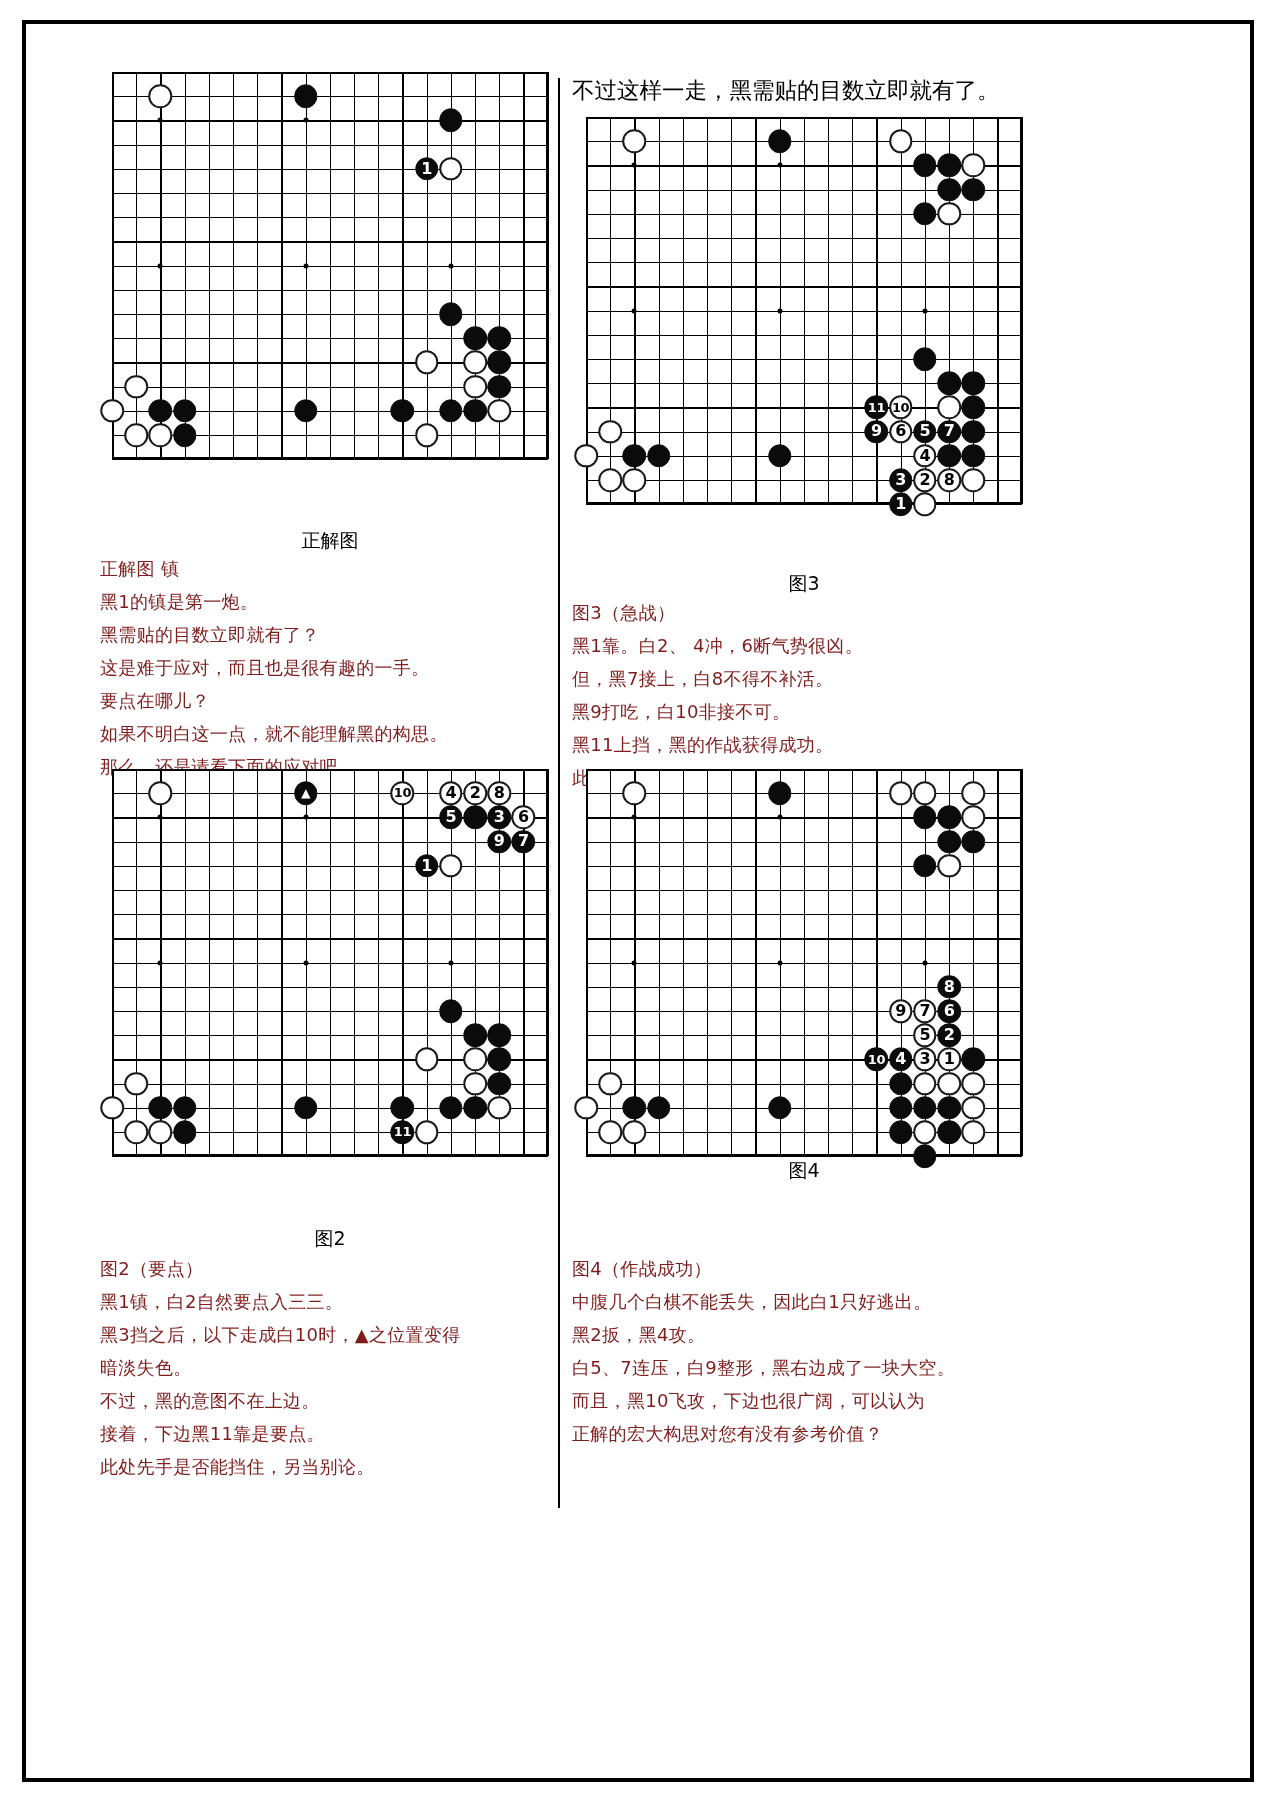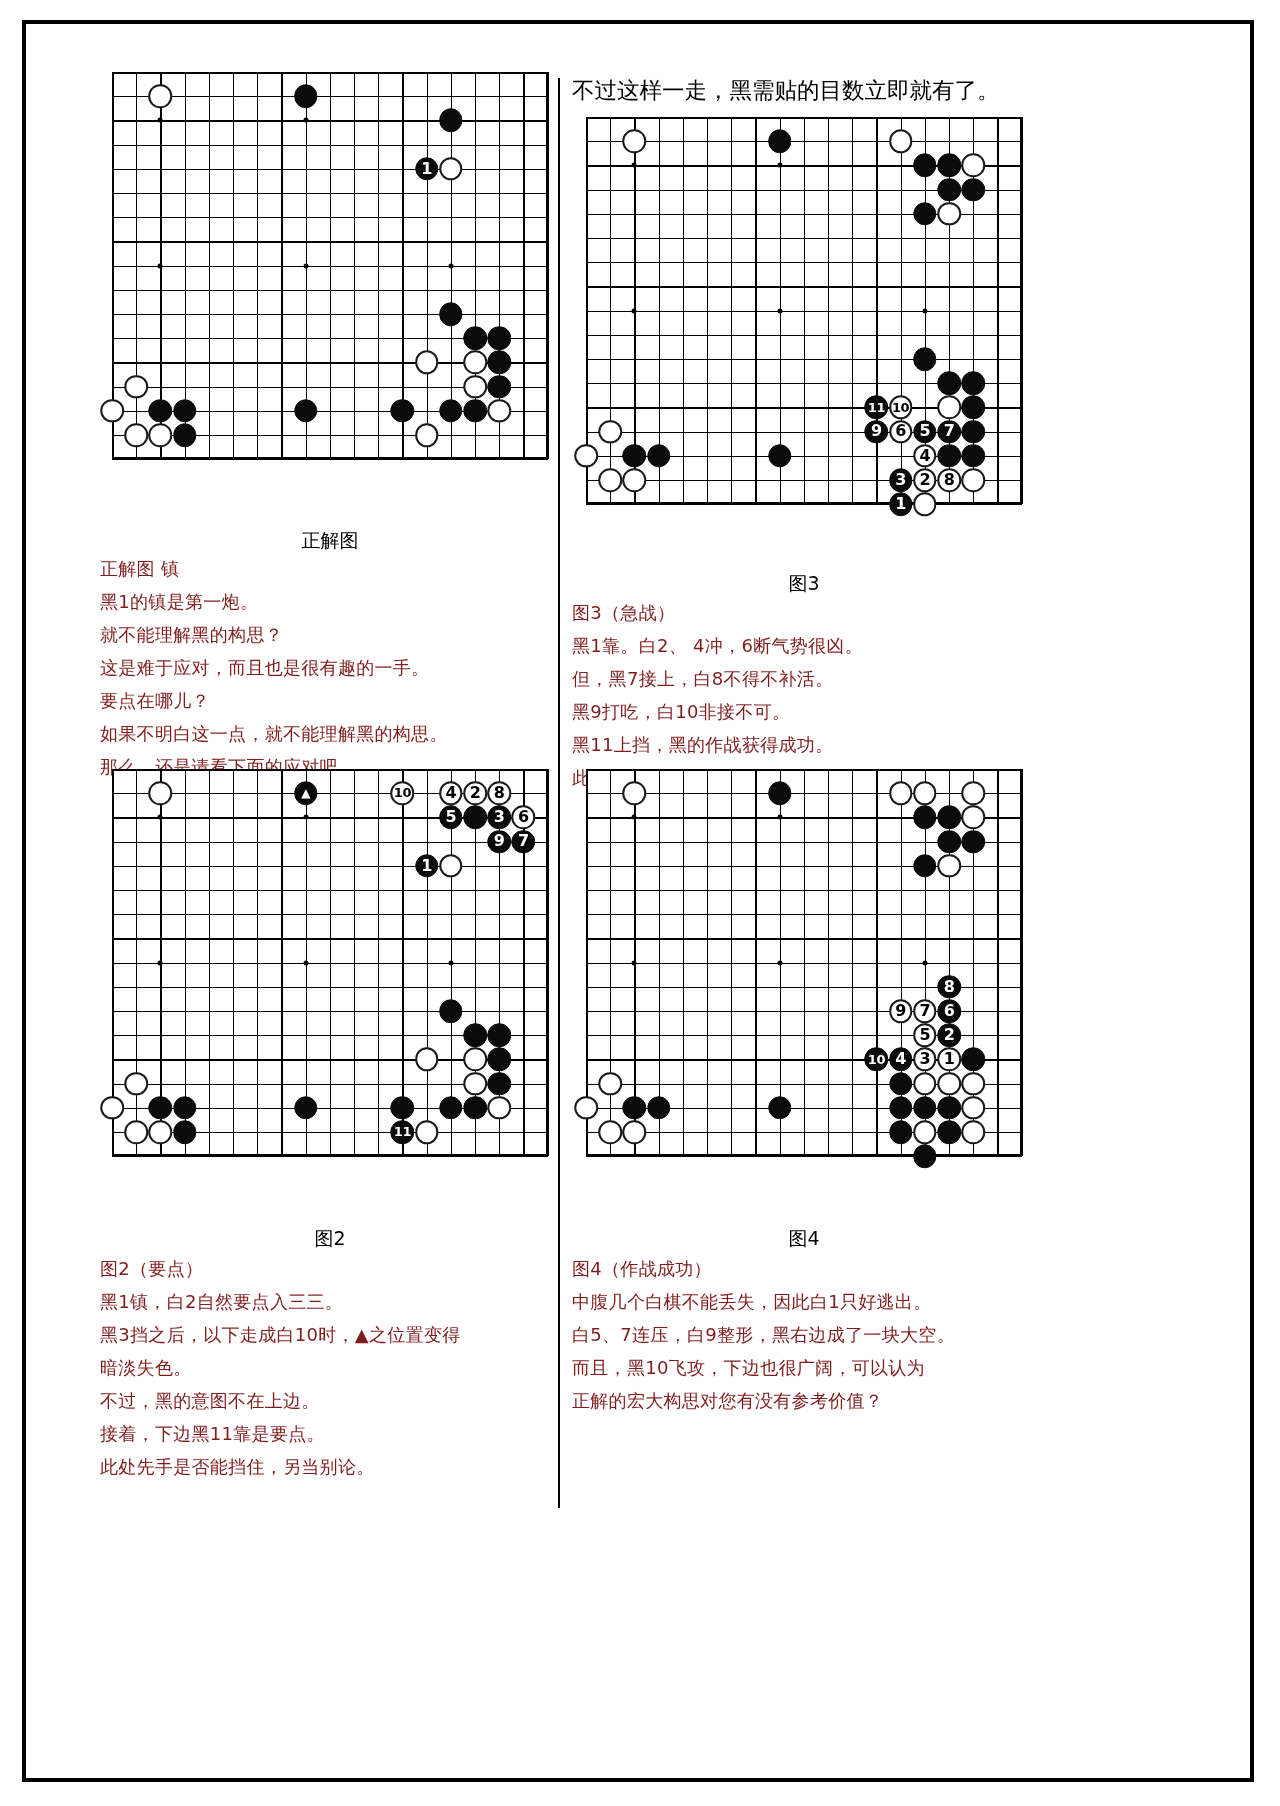--- a/index.html
+++ b/index.html
@@ -202,21 +202,21 @@
           <div class="stone white" style="width: 23.5px; height: 23.5px; left: 24.2px; top: 363px;"></div>
           <div class="stone white" style="width: 23.5px; height: 23.5px; left: 48.4px; top: 363px;"></div>
           <div class="stone black" style="width: 23.5px; height: 23.5px; left: 72.6px; top: 363px;"></div>
           <div class="stone white" style="width: 23.5px; height: 23.5px; left: 314.6px; top: 363px;"></div>
         </div>
     <div class="fig-caption" style="position:absolute; left:12px; top:498px; width:436px;">正解图</div>
 
     <div class="textblock" style="position:absolute; left:0px; top:528px; width:470px;">
       <span class="ln">正解图  镇</span>
       <span class="ln">黑1的镇是第一炮。</span>
-      <span class="ln">就不能理解黑的构思？</span>
+      <span class="ln">黑需贴的目数立即就有了？</span>
       <span class="ln">这是难于应对，而且也是很有趣的一手。</span>
       <span class="ln">要点在哪儿？</span>
       <span class="ln">如果不明白这一点，就不能理解黑的构思。</span>
       <span class="ln">那么，还是请看下面的应对吧。</span>
     </div>
 
     <div id="board-fig2" class="goboard" style="position: absolute; left: 12px; top: 745px; width: 435.6px; height: 387.2px;">
           <div class="board-border" style="width: 435.6px; height: 387.2px;"></div>
           <div class="grid-line" style="left: 0px; top: 0px; width: 1.3px; height: 387.2px;"></div>
           <div class="grid-line" style="left: 24.2px; top: 0px; width: 1.3px; height: 387.2px;"></div>
@@ -555,25 +555,26 @@
           <div class="stone black" style="width: 23.5px; height: 23.5px; left: 72.6px; top: 338.8px;"></div>
           <div class="stone black" style="width: 23.5px; height: 23.5px; left: 193.6px; top: 338.8px;"></div>
           <div class="stone white" style="width: 23.5px; height: 23.5px; left: 24.2px; top: 363px;"></div>
           <div class="stone white" style="width: 23.5px; height: 23.5px; left: 48.4px; top: 363px;"></div>
           <div class="stone black" style="width: 23.5px; height: 23.5px; left: 314.6px; top: 363px;"></div>
           <div class="stone white" style="width: 23.5px; height: 23.5px; left: 338.8px; top: 363px;"></div>
           <div class="stone black" style="width: 23.5px; height: 23.5px; left: 363px; top: 363px;"></div>
           <div class="stone white" style="width: 23.5px; height: 23.5px; left: 387.2px; top: 363px;"></div>
           <div class="stone black" style="width: 23.5px; height: 23.5px; left: 338.8px; top: 387.2px;"></div>
         </div>
-    <div class="fig-caption" style="position:absolute; left:20px; top:1196px; width:436px;">图4</div>
+    <div class="fig-caption" style="position:absolute; left:20px; top:1128px; width:436px;">图4</div>
 
     <div class="textblock" style="position:absolute; left:6px; top:1228px; width:474px;">
       <span class="ln">图4（作战成功）</span>
       <span class="ln">中腹几个白棋不能丢失，因此白1只好逃出。</span>
+      <span class="ln">黑2扳，黑4攻。</span>
       <span class="ln">白5、7连压，白9整形，黑右边成了一块大空。</span>
       <span class="ln">而且，黑10飞攻，下边也很广阔，可以认为</span>
       <span class="ln">正解的宏大构思对您有没有参考价值？</span>
     </div>
   </div>
 
  </div>
 </div>
 
 </body></html>

